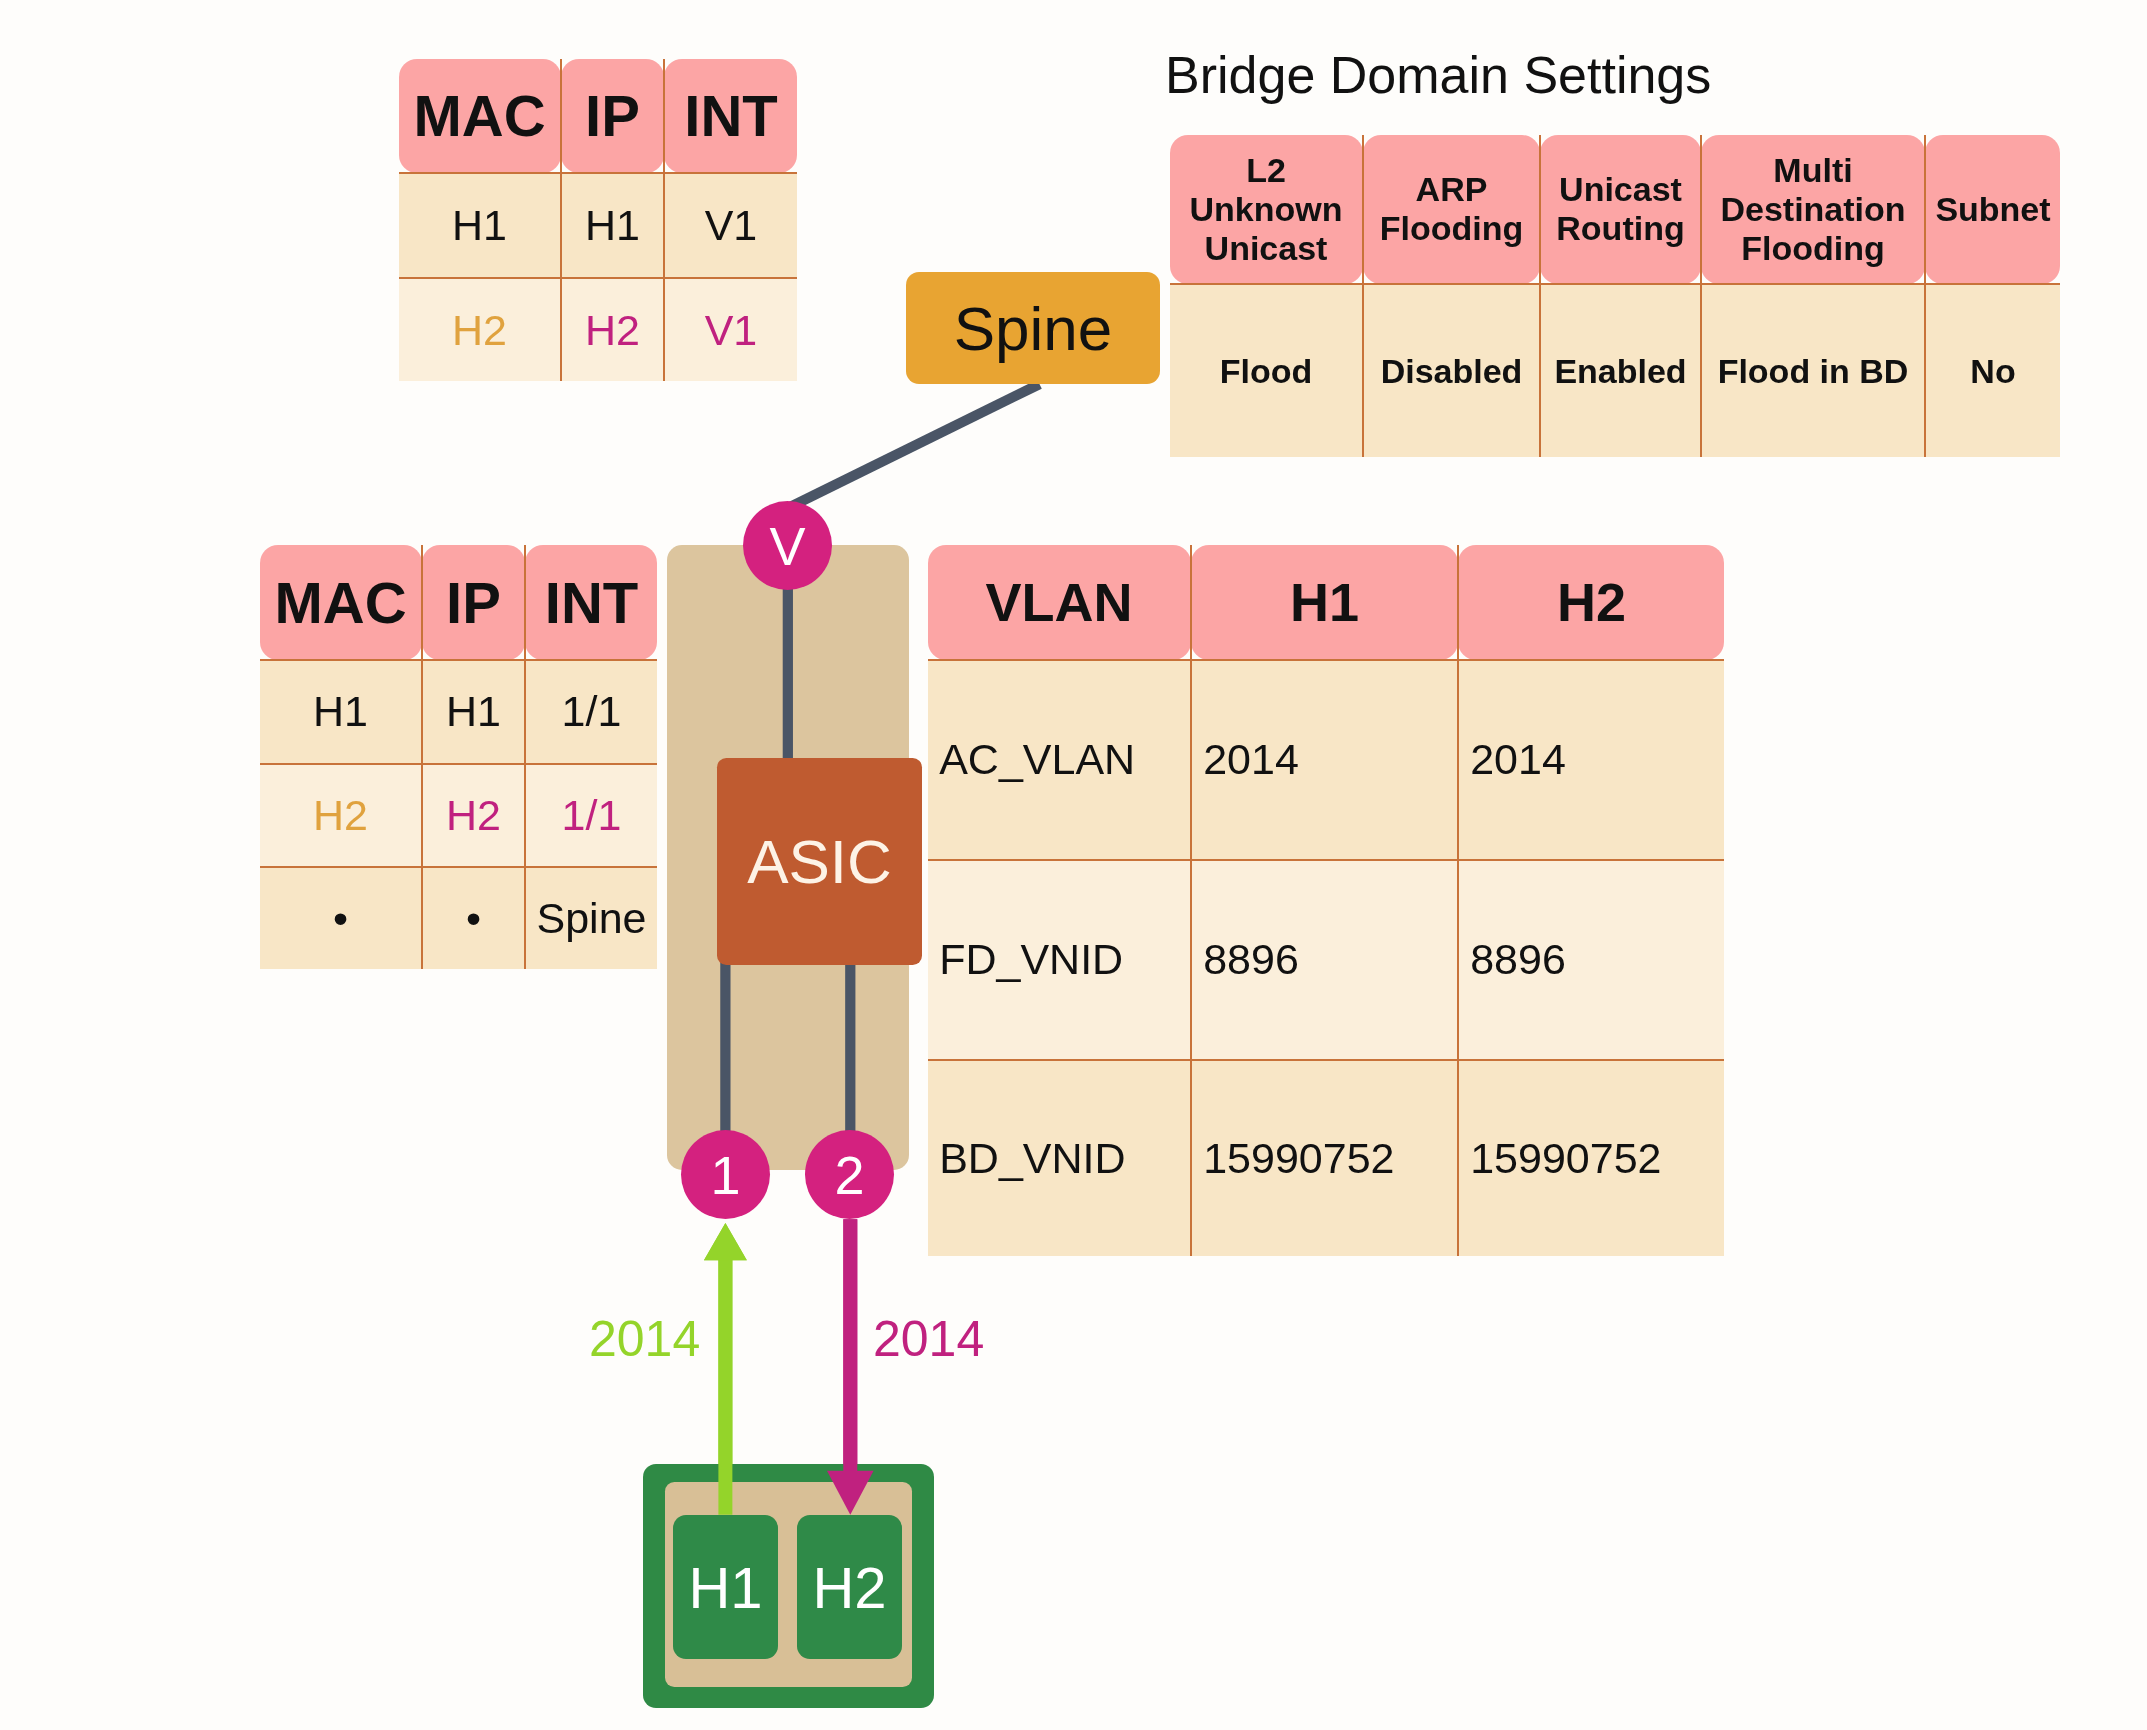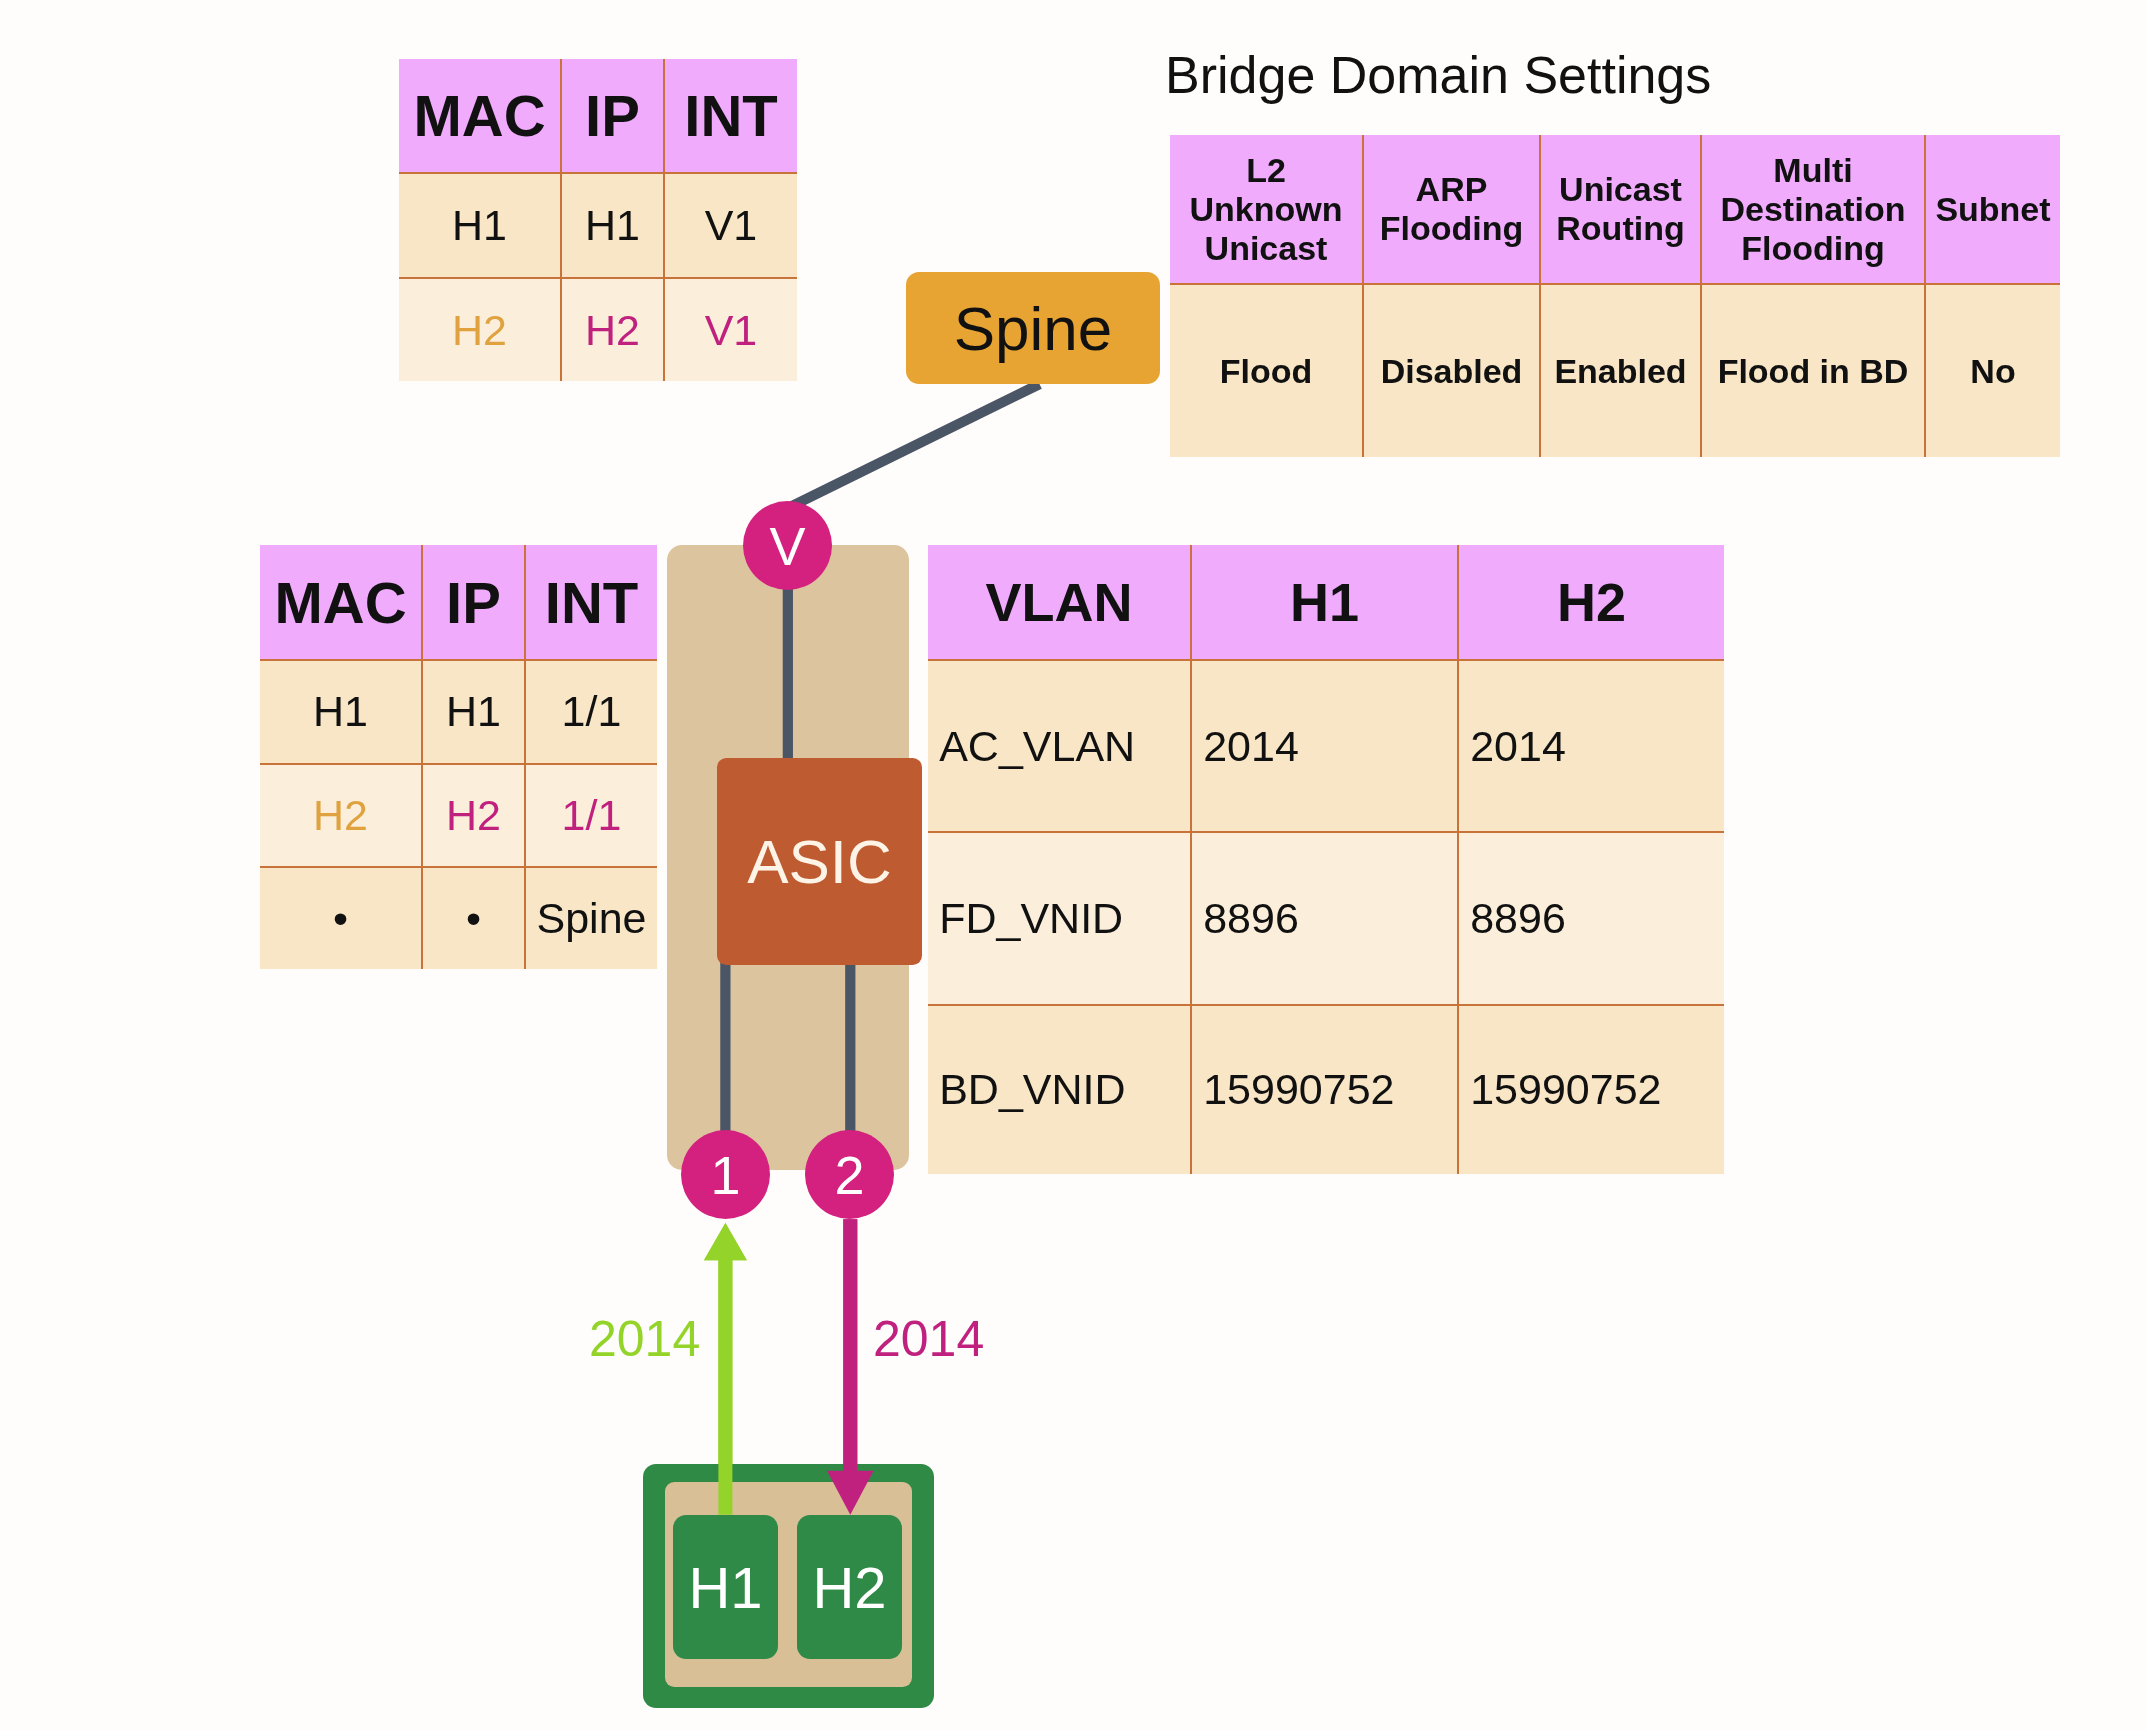--- a/index.html
+++ b/index.html
@@ -1,20 +1,20 @@
 <!DOCTYPE html>
 <html style="font-size:15px"><head>
 <meta charset="utf-8">
 <style>
   html,body{margin:0;padding:0;}
   body{width:2148px;height:1730px;background:#fefdfb;position:relative;overflow:hidden;font-family:"Liberation Sans",sans-serif;}
   .abs{position:absolute;}
   table.t{position:absolute;border-collapse:collapse;table-layout:fixed;}
   table.t td, table.t th{border:2.8px solid #c8733a;padding:0;text-align:center;vertical-align:middle;color:#111;}
-  table.t th{background:#f0abfc;font-weight:bold;}
+  table.t th{background:#fca5a5;font-weight:bold;border-radius:18px;}
   table.t tr.r1 td{background:#f8e6c6;}
   table.t tr.r2 td{background:#fbefdb;}
   table.t tr td:first-child, table.t tr th:first-child{border-left:none;}
   table.t tr td:last-child, table.t tr th:last-child{border-right:none;margin-top:36px;}
   table.t tr:first-child th{border-top:none;}
   table.t tr:last-child td{border-bottom:none;}
   .mac th{font-size:58px;}
   .mac td{font-size:43px;}
   .orange{color:#e0a23e !important;}
   .magenta{color:#c0217f !important;}
@@ -154,21 +154,21 @@
 <svg class="abs" style="left:0;top:0" width="2148" height="1730" viewBox="0 0 2304 1856">
   <line x1="845" y1="620" x2="845" y2="815" stroke="#4a5566" stroke-width="11"></line>
   <line x1="778" y1="1033" x2="778" y2="1220" stroke="#4a5566" stroke-width="11"></line>
   <line x1="912" y1="1033" x2="912" y2="1220" stroke="#4a5566" stroke-width="11"></line>
 </svg>
 <div id="asic" class="abs">ASIC</div>
 <div class="abs port" style="left:743px;top:501px;">V</div>
 <div class="abs port" style="left:681px;top:1130px;">1</div>
 <div class="abs port" style="left:805px;top:1130px;">2</div>
 
-<table class="t vlan" style="left:928px;top:545px;width:795px;height:629px;">
+<table class="t vlan" style="left:928px;top:545px;width:795px;height:711px;">
   <colgroup>
       <col style="width:263px">
       <col style="width:267px">
       <col style="width:266px">
     </colgroup>
   <tbody>
       <tr style="height:115px">
     <th>VLAN</th>
     <th>H1</th>
     <th>H2</th>

